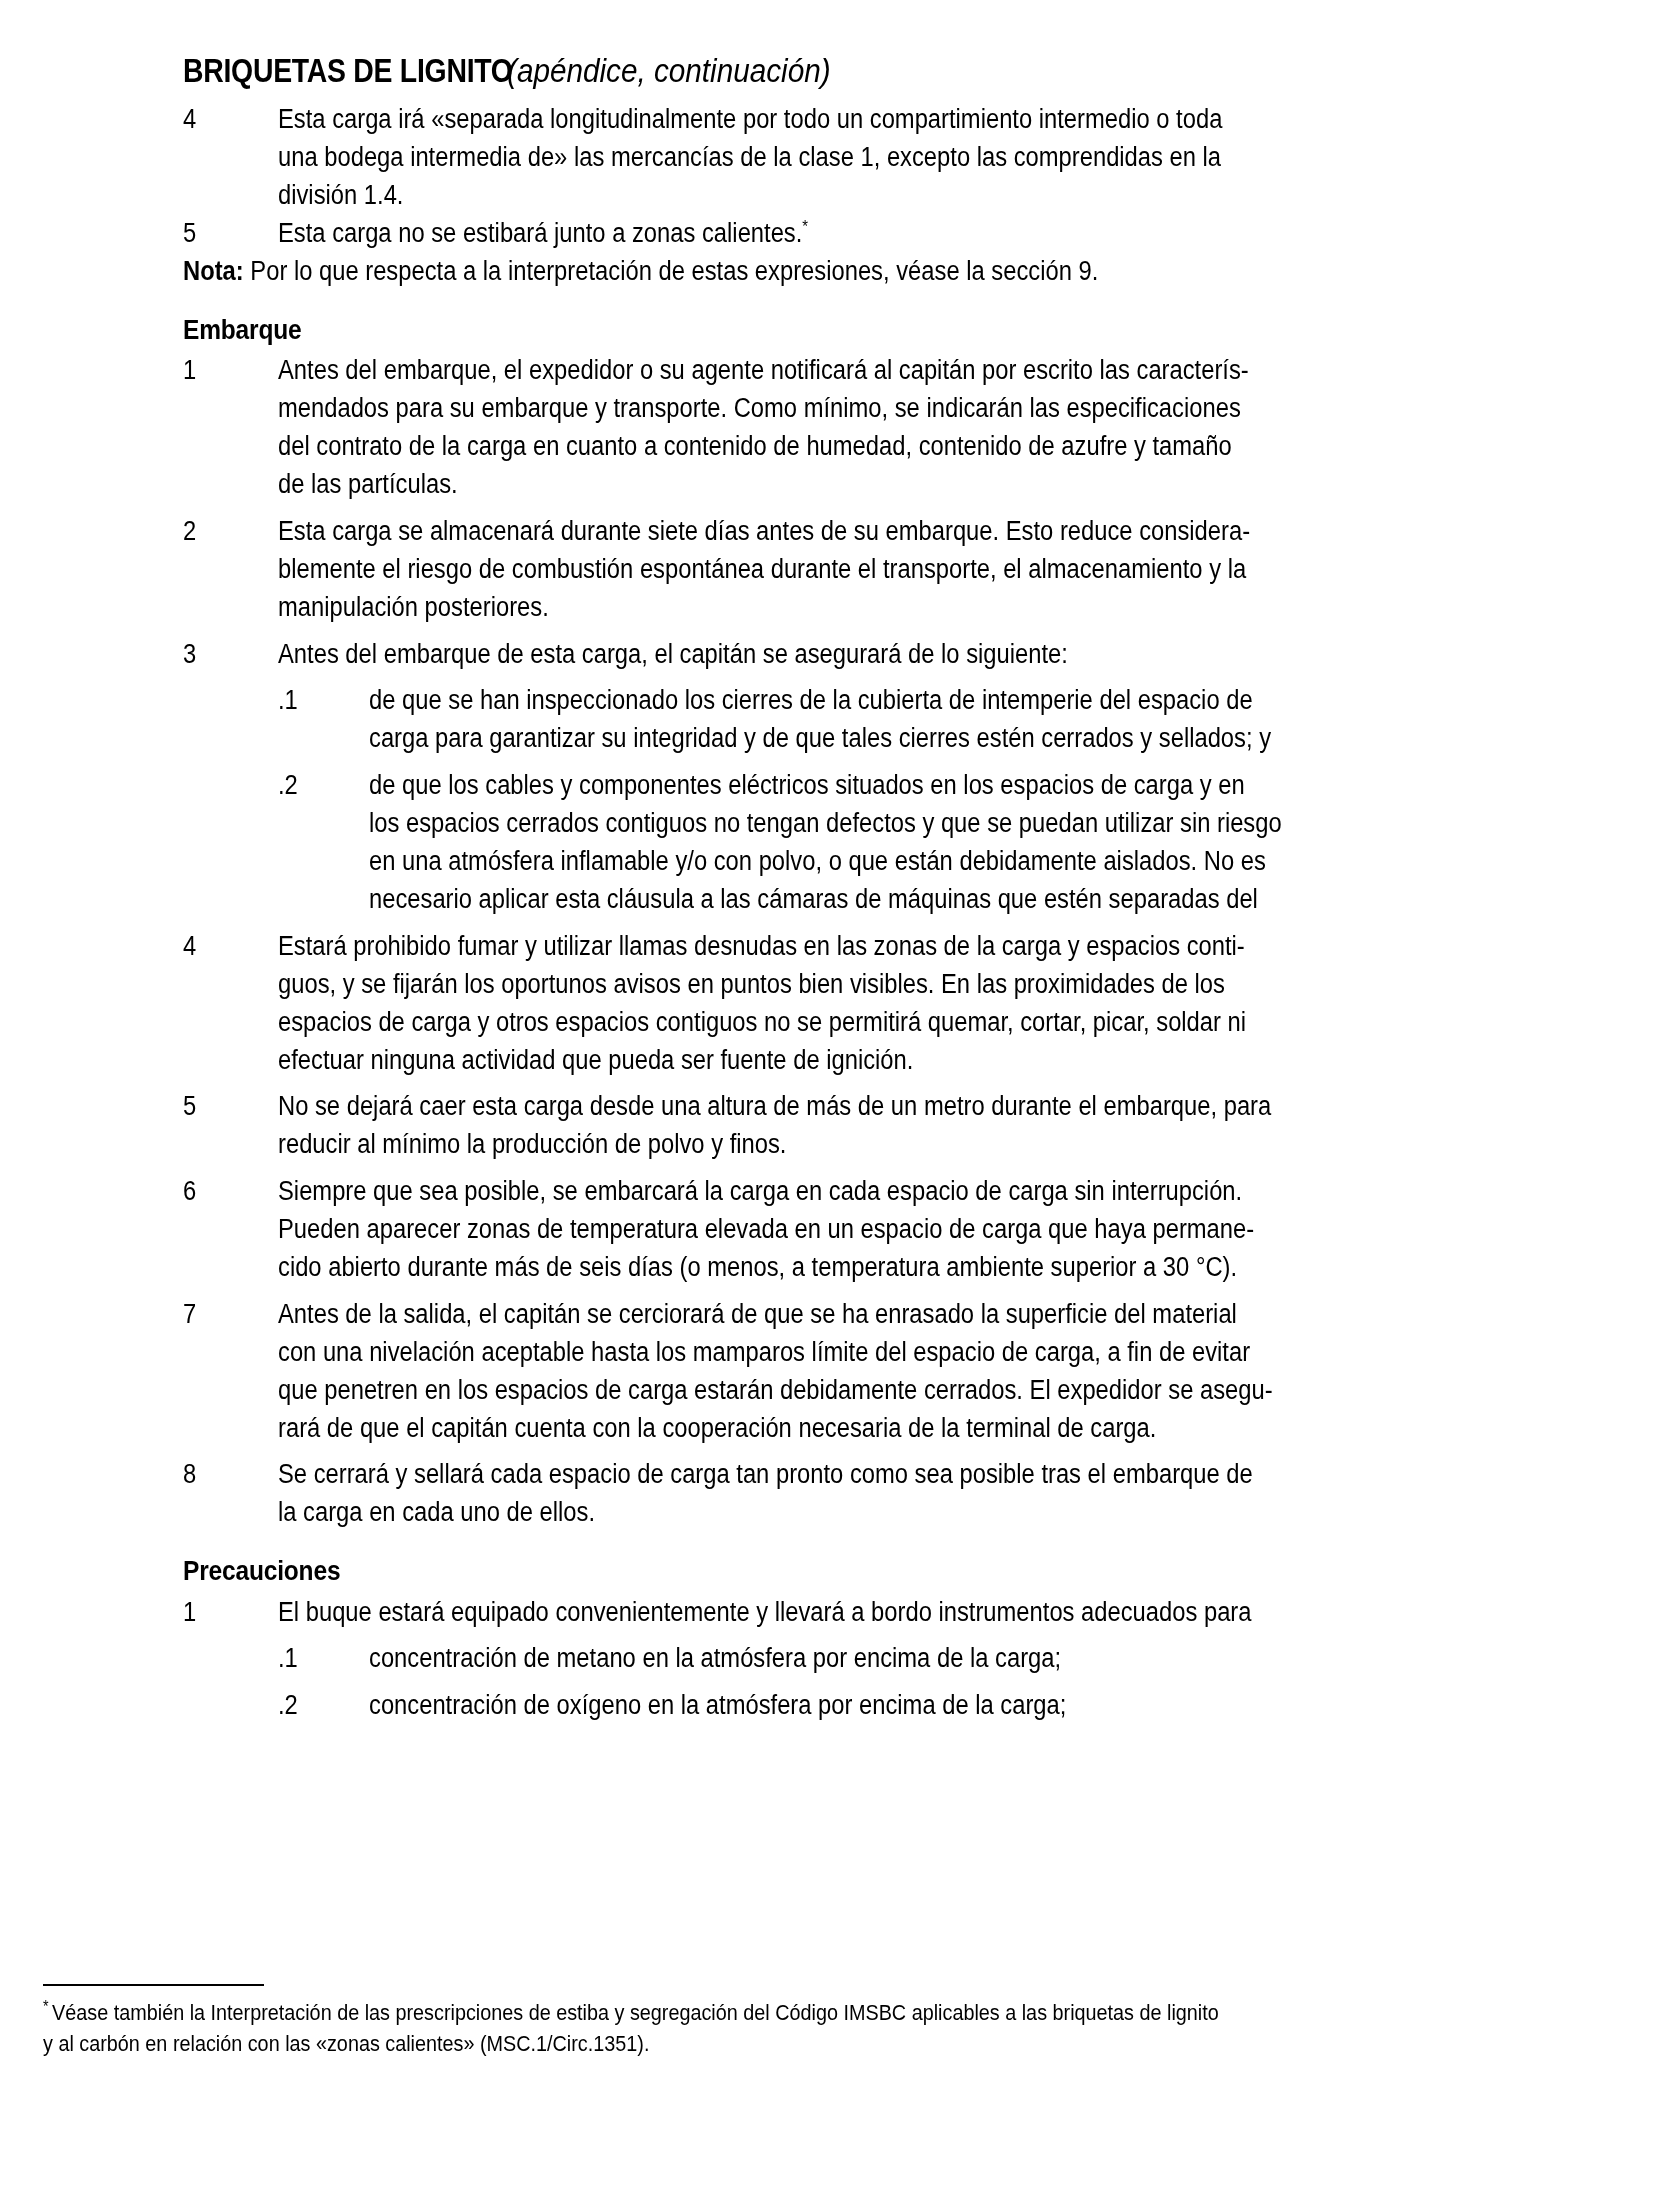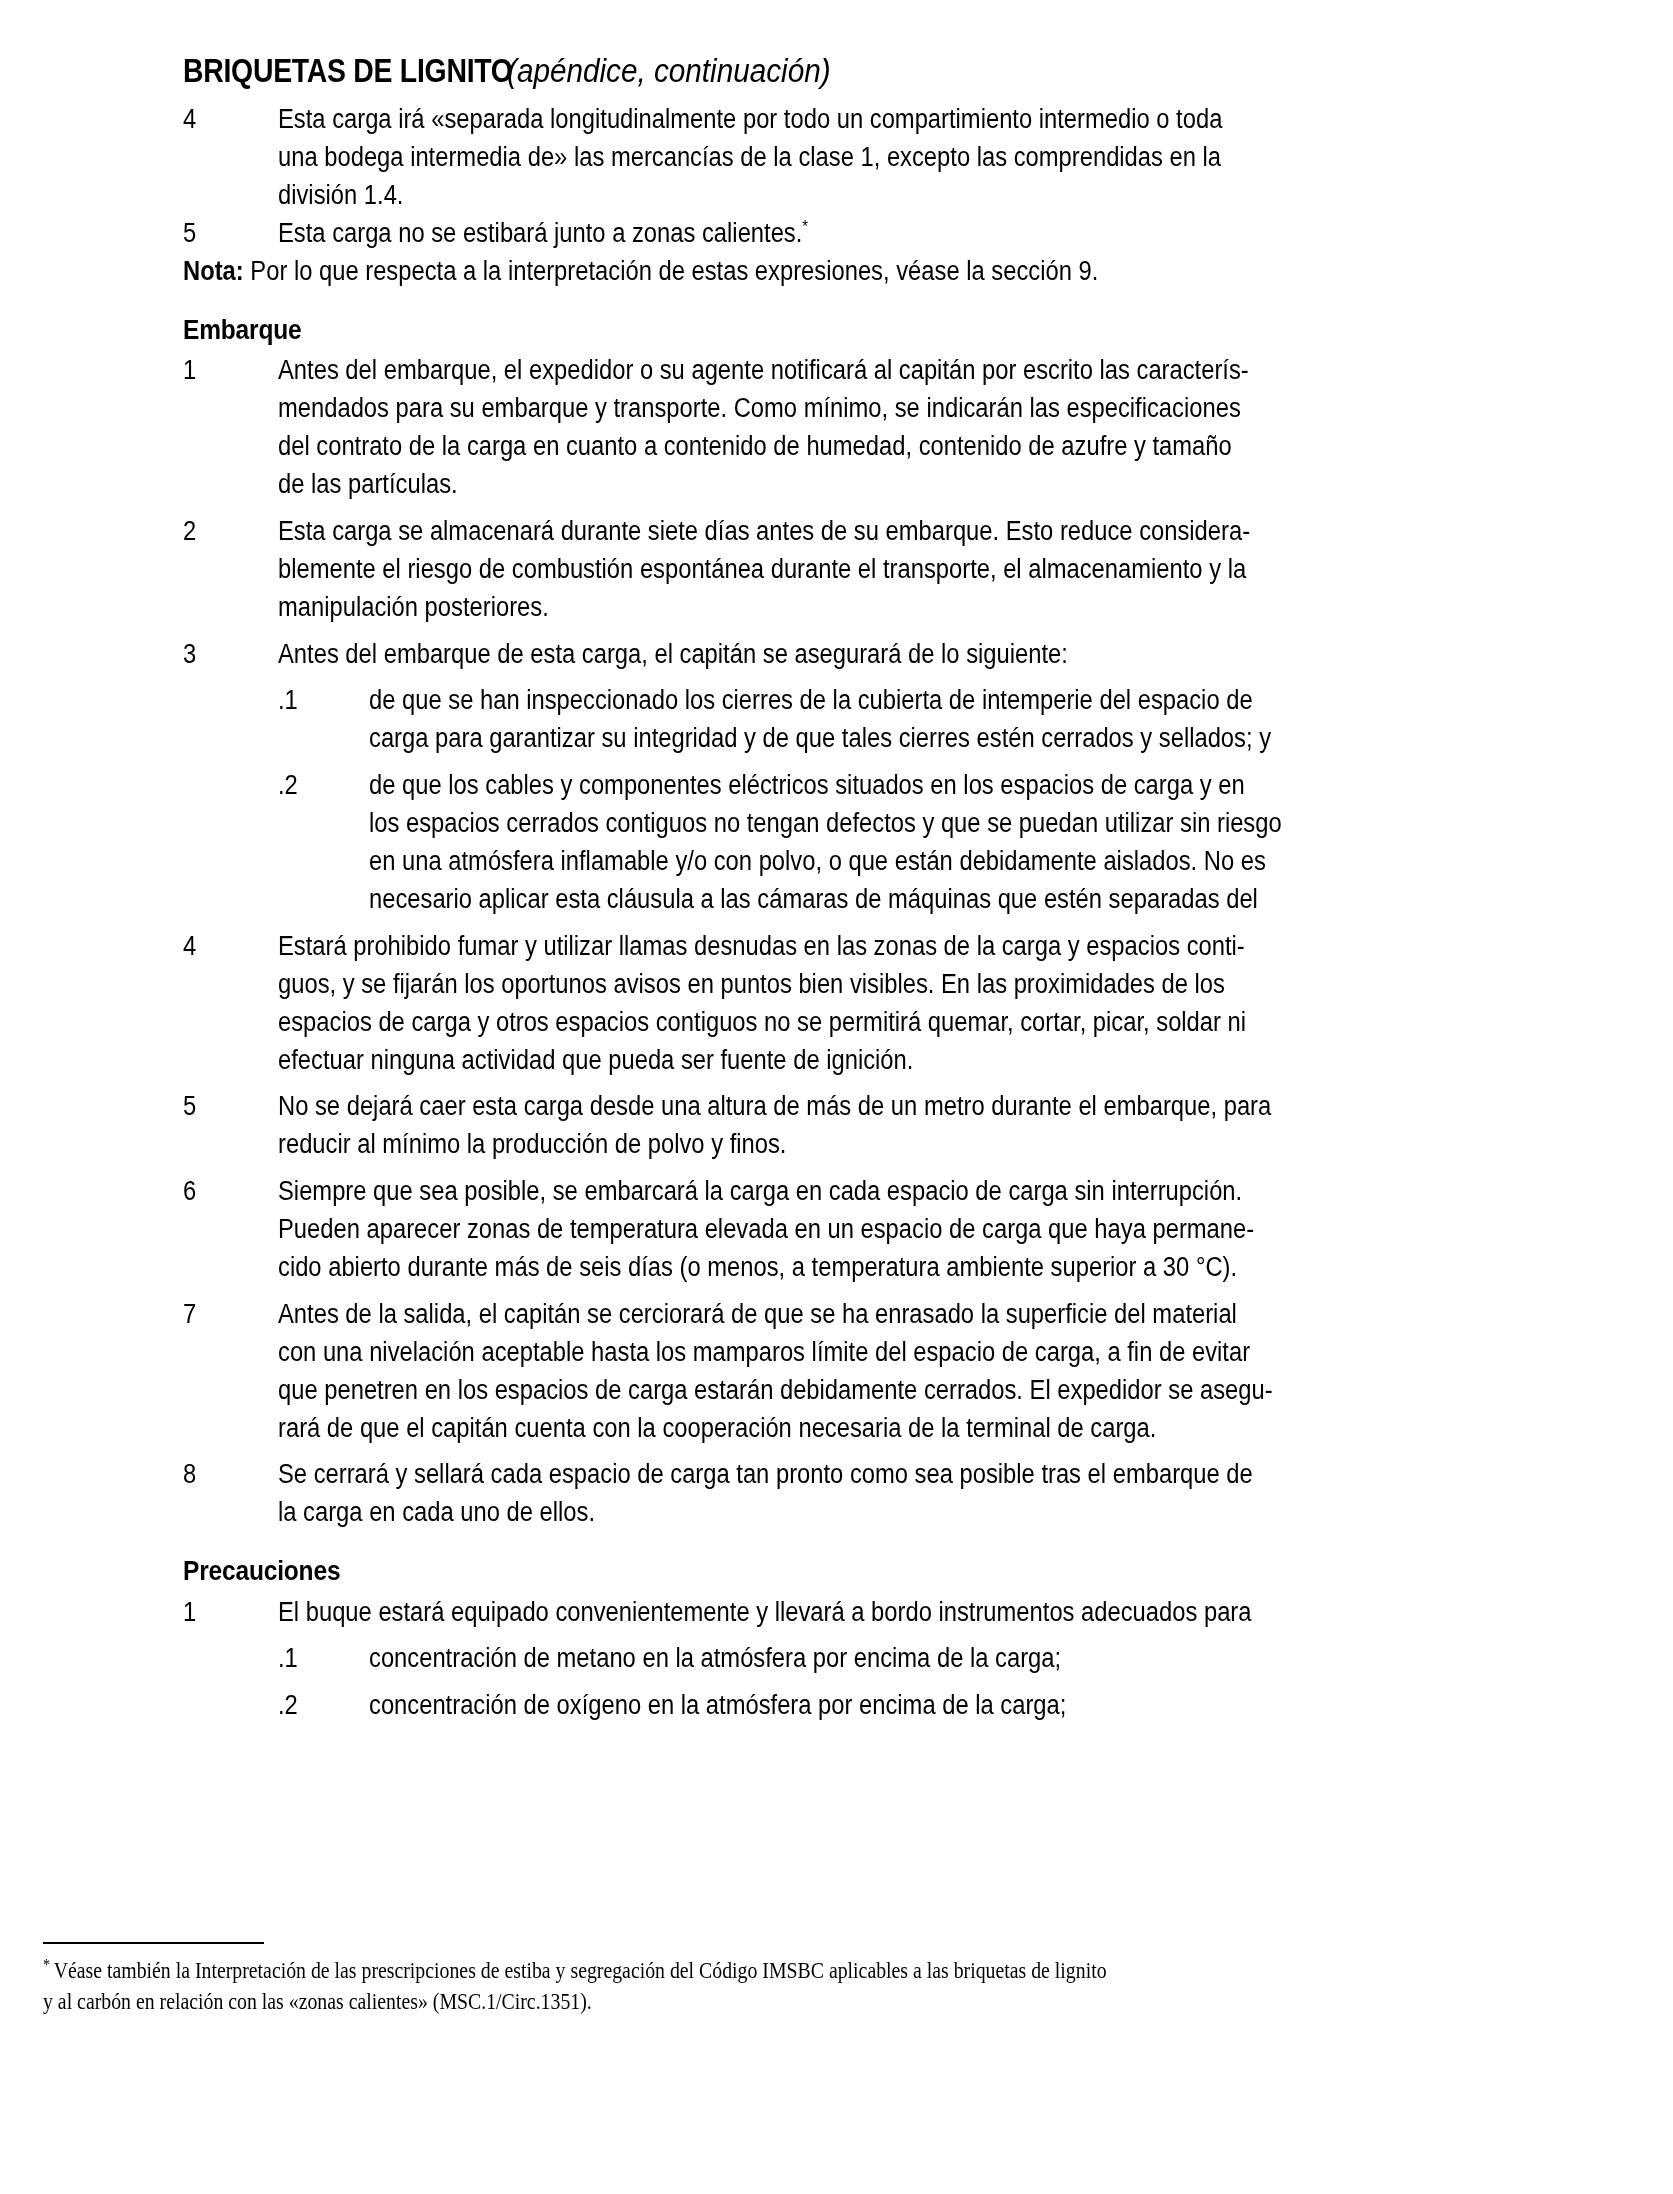--- a/index.html
+++ b/index.html
@@ -120,23 +120,22 @@
   sup.fnmark {
     font-size: 0.62em;
     vertical-align: super;
     line-height: 0;
   }
 
   
   .footnote-zone {
     position: absolute;
     left: 43px;
-    top: 1942px;
+    top: 1984px;
     width: 1589px;
-    font-family: Liberation Serif, serif;
   }
   .footnote-rule {
     width: 221px;
     height: 2.4px;
     background: #000000;
     margin: 0 0 11px 0;
   }
   .footnote-text {
     font-size: 22.5px;
     line-height: 31px;

